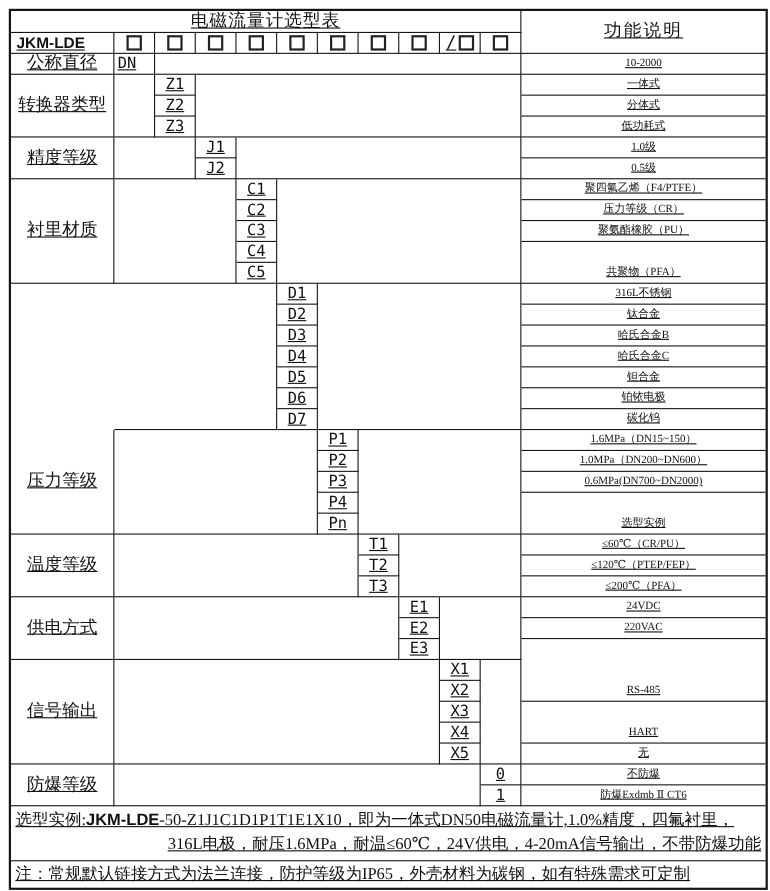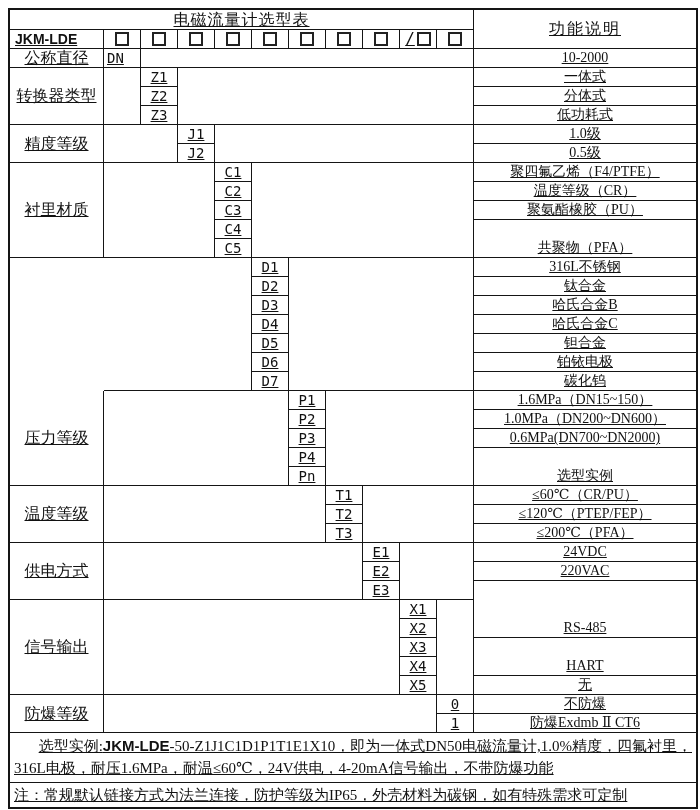--- a/index.html
+++ b/index.html
@@ -32,35 +32,35 @@
     font-family:"Liberation Sans","DejaVu Sans",sans-serif;
     font-weight:bold; font-size:14px;
     justify-content:flex-start; padding-left:5px;
   }
   .label { font-size:16px; }
   .code {
     font-family:"DejaVu Sans Mono","Liberation Mono",monospace;
     font-size:14px;
   }
   .leftal { justify-content:flex-start; padding-left:3px; }
-  .value { font-size:14px; }
+  .value { font-size:10px; }
   .box {
     width:14px; height:14px; display:inline-block;
     border:2px solid #222; background:#fff;
   }
   .slash {
     font-family:"DejaVu Sans Mono","Liberation Mono",monospace;
     font-size:16px; margin-right:2px;
   }
   .ex {
     flex-direction:column; align-items:stretch; justify-content:center;
     font-size:15px; line-height:1.45; padding:2px 4px; white-space:nowrap;
   }
-  .ex .l1 { text-align:right; }
-  .ex .l2 { text-align:left; }
+  .ex .l1 { text-align:left; }
+  .ex .l2 { text-align:right; }
   .b { font-family:"Liberation Sans","DejaVu Sans",sans-serif; font-weight:bold; }
   .note { justify-content:flex-start; padding-left:4px; font-size:15px; }
 </style>
 </head>
 <body>
 
 <div class="page">
 <div class="grid">
 
   <div class="c title" style="grid-area:1/1/2/12">电磁流量计选型表</div>
@@ -123,21 +123,21 @@
 
   <div class="c label" style="grid-area:9/1/14/2">衬里材质</div>
   <div class="c" style="grid-area:9/2/14/5"></div>
   <div class="c code" style="grid-area:9/5/10/6">C1</div>
   <div class="c code" style="grid-area:10/5/11/6">C2</div>
   <div class="c code" style="grid-area:11/5/12/6">C3</div>
   <div class="c code" style="grid-area:12/5/13/6">C4</div>
   <div class="c code" style="grid-area:13/5/14/6">C5</div>
   <div class="c" style="grid-area:9/6/14/12"></div>
   <div class="c value nr" style="grid-area:9/12/10/13">聚四氟乙烯（F4/PTFE）</div>
-  <div class="c value nr" style="grid-area:10/12/11/13">温度等级（CR）</div>
+  <div class="c value nr" style="grid-area:10/12/11/13">压力等级（CR）</div>
   <div class="c value nr" style="grid-area:11/12/12/13">聚氨酯橡胶（PU）</div>
   <div class="c value nr" style="grid-area:13/12/14/13">共聚物（PFA）</div>
 
   <div class="c" style="grid-area:14/2/21/6"></div>
   <div class="c code" style="grid-area:14/6/15/7">D1</div>
   <div class="c code" style="grid-area:15/6/16/7">D2</div>
   <div class="c code" style="grid-area:16/6/17/7">D3</div>
   <div class="c code" style="grid-area:17/6/18/7">D4</div>
   <div class="c code" style="grid-area:18/6/19/7">D5</div>
   <div class="c code" style="grid-area:19/6/20/7">D6</div>

